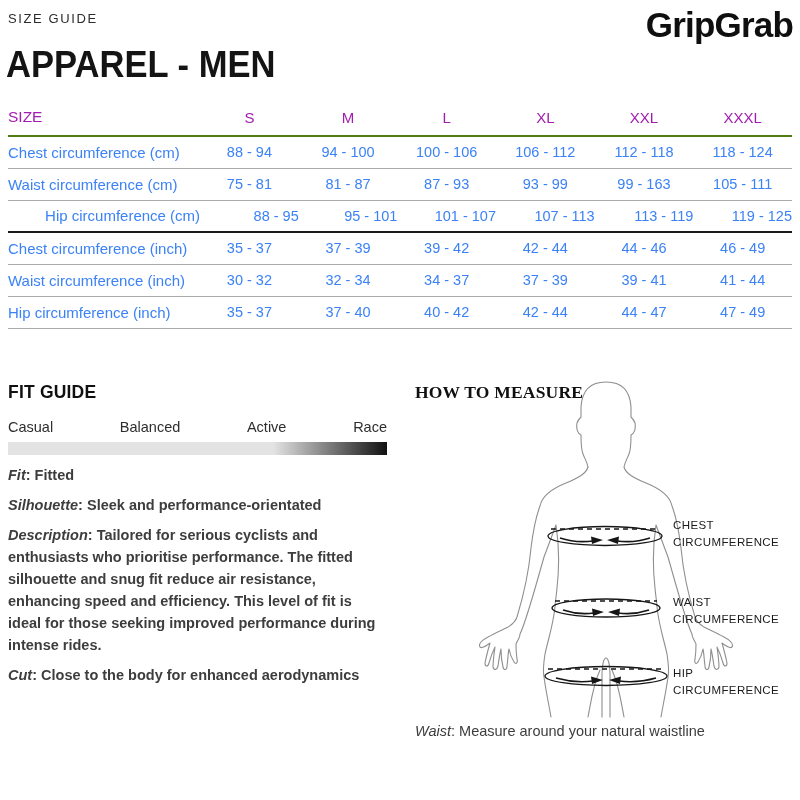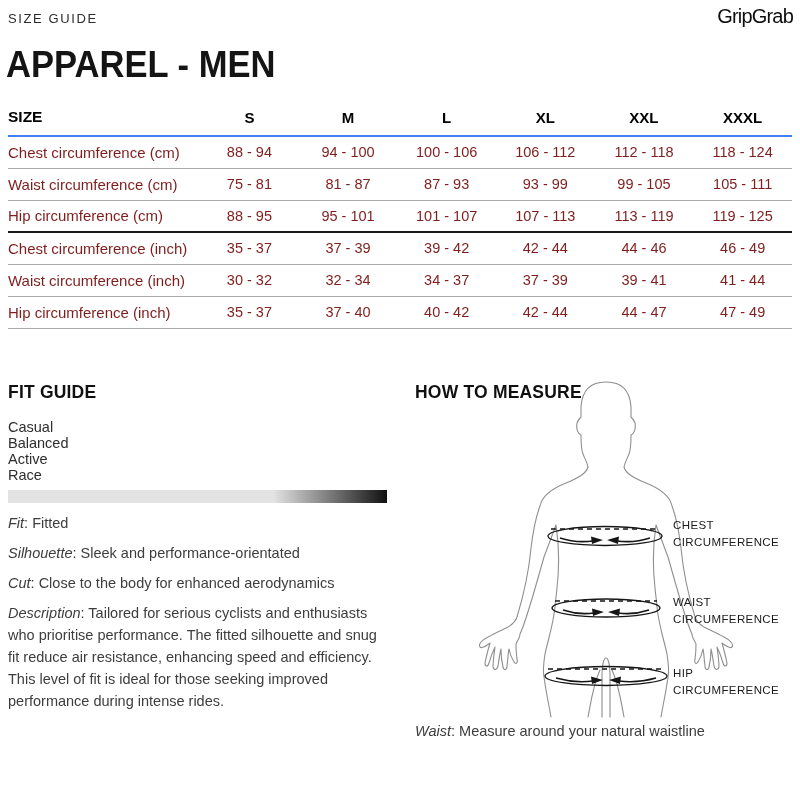--- a/index.html
+++ b/index.html
@@ -6,53 +6,53 @@
   html,body { width:800px; height:800px; }
   body {
     font-family:"Liberation Sans", sans-serif;
     color:#3d3d3d; background:#ffffff; position:relative; overflow:hidden;
   }
   .page { position:absolute; inset:0;padding-left:34px; }
 
   
   .eyebrow { position:absolute; left:8px; top:11px; font-size:13px; letter-spacing:1.6px;
              font-weight:500; color:#2c2c2c; }
-  .brand   { position:absolute; right:7px; top:5px; font-size:20px; font-weight:400;
+  .brand   { position:absolute; right:7px; top:5px; font-size:35px; font-weight:700;
              letter-spacing:-0.8px; color:#0f0f0f; }
   .page-title { position:absolute; left:6px; top:44px; font-size:36px; font-weight:900;
              letter-spacing:0; color:#141414; transform:scaleX(.96); transform-origin:left; }
 
   
   .size-table-wrap { position:absolute; left:8px; top:102px; width:784px; }
   table { width:100%; border-collapse:collapse; table-layout:fixed; }
   col.c-label { width:24.5%; }
-  th { font-size:15px; font-weight:700; color:#000000; text-align:center; vertical-align:bottom;
-       padding:6px 0 9px 0; border-bottom:2px solid #3b82f6; }
+  th { font-size:15px; font-weight:400; color:#a21caf; text-align:center; vertical-align:bottom;
+       padding:6px 0 9px 0; border-bottom:2px solid #4d7c0f; }
   th.lbl { text-align:left; font-size:15.5px; }
-  td { font-size:14.5px; color:#7f1d1d; text-align:center; padding:0;
+  td { font-size:14.5px; color:#3b82f6; text-align:center; padding:0;
        height:32px; vertical-align:middle; border-bottom:1px solid #ababab; }
   td.lbl { text-align:left; font-size:15px; }
-  tr.sep td { border-bottom:2px solid #1a1a1a; }
+  tr.sep td { border-bottom:2px solid #1a1a1a;text-align:right; }
 
   
   .h2 { font-size:17.5px; font-weight:800; color:#101010; letter-spacing:.2px;margin-top:32px; }
 
   
   .fit-guide { position:absolute; left:8px; top:350px; width:379px; }
   .fit-scale-labels { display:flex; justify-content:space-between; margin-top:16px;
-       font-size:14.5px; color:#2e2e2e;flex-direction:column; }
+       font-size:14.5px; color:#2e2e2e; }
   .fit-scale-bar { margin-top:7px; height:13px; width:100%;
        background:linear-gradient(to right,#e3e3e3 0%,#e3e3e3 70%,#111 100%); }
-  .fit-text { margin-top:9px; }
+  .fit-text { margin-top:9px;font-weight:bold; }
   .fit-text p, .measure-text p { font-size:14.5px; line-height:22px; margin-top:8px; color:#3d3d3d; }
   .term { font-style:italic; }
   .term::after { content:":"; font-style:normal; }
 
   
-  .how-to { position:absolute; left:415px; top:350px; width:377px; }
+  .how-to { position:absolute; left:415px; top:350px; width:377px;font-family:Liberation Serif, serif; }
   .diagram { position:absolute; left:420px; top:372px; width:372px; height:346px; }
   .measure-text { position:absolute; left:415px; top:712px; width:375px; }
 
   svg text { font-family:"Liberation Sans", sans-serif; font-size:11.5px; font-weight:500;
              letter-spacing:.4px; fill:#1b1b1b; }
   .bodyline { fill:none; stroke:#8f8f8f; stroke-width:1.1; stroke-linecap:round; stroke-linejoin:round; }
   .tape     { fill:none; stroke:#161616; stroke-width:1.3; }
   .tape-dash{ fill:none; stroke:#161616; stroke-width:1.6; stroke-dasharray:5 4; }
   .tape-arrow{ fill:none; stroke:#161616; stroke-width:1.6; }
   .tape-head{ fill:#161616; stroke:none; }
@@ -97,21 +97,21 @@
           <td>106 - 112</td>
           <td>112 - 118</td>
           <td>118 - 124</td>
         </tr>
         <tr>
           <td class="lbl">Waist circumference (cm)</td>
           <td>75 - 81</td>
           <td>81 - 87</td>
           <td>87 - 93</td>
           <td>93 - 99</td>
-          <td>99 - 105</td>
+          <td>99 - 163</td>
           <td>105 - 111</td>
         </tr>
         <tr class="sep">
           <td class="lbl">Hip circumference (cm)</td>
           <td>88 - 95</td>
           <td>95 - 101</td>
           <td>101 - 107</td>
           <td>107 - 113</td>
           <td>113 - 119</td>
           <td>119 - 125</td>
@@ -152,22 +152,22 @@
     <div class="fit-scale-labels">
       <span>Casual</span>
       <span>Balanced</span>
       <span>Active</span>
       <span>Race</span>
     </div>
     <div class="fit-scale-bar" style="background: linear-gradient(to right, rgb(227, 227, 227) 0%, rgb(227, 227, 227) 70%, rgb(17, 17, 17) 100%);"></div>
     <div class="fit-text">
       <p><span class="term">Fit</span> <span>Fitted</span></p>
       <p><span class="term">Silhouette</span> <span>Sleek and performance-orientated</span></p>
+      <p><span class="term">Description</span> <span>Tailored for serious cyclists and enthusiasts who prioritise performance. The fitted silhouette and snug fit reduce air resistance, enhancing speed and efficiency. This level of fit is ideal for those seeking improved performance during intense rides.</span></p>
       <p><span class="term">Cut</span> <span>Close to the body for enhanced aerodynamics</span></p>
-      <p><span class="term">Description</span> <span>Tailored for serious cyclists and enthusiasts who prioritise performance. The fitted silhouette and snug fit reduce air resistance, enhancing speed and efficiency. This level of fit is ideal for those seeking improved performance during intense rides.</span></p>
     </div>
   </div>
 
   <div class="how-to">
     <div class="h2">HOW TO MEASURE</div>
   </div>
 
   <svg class="diagram" viewBox="0 0 372 346" xmlns="http://www.w3.org/2000/svg">
 
     <g>

